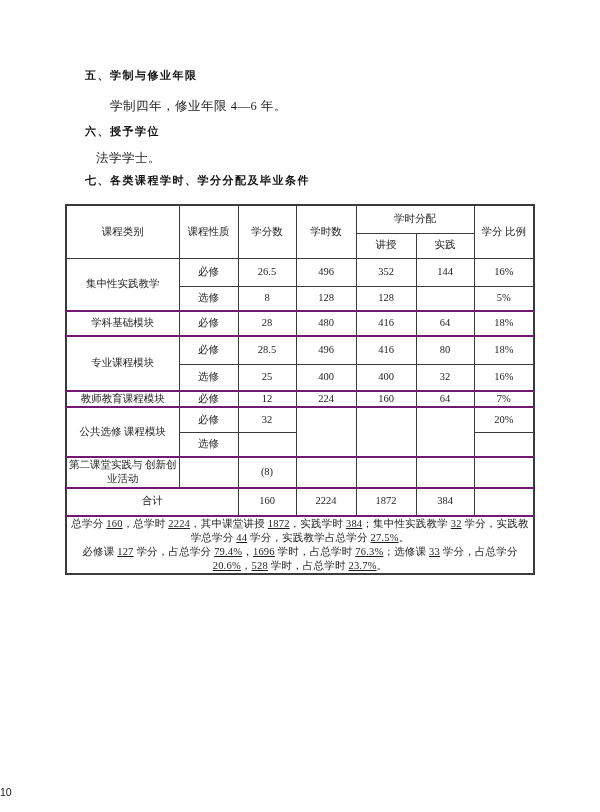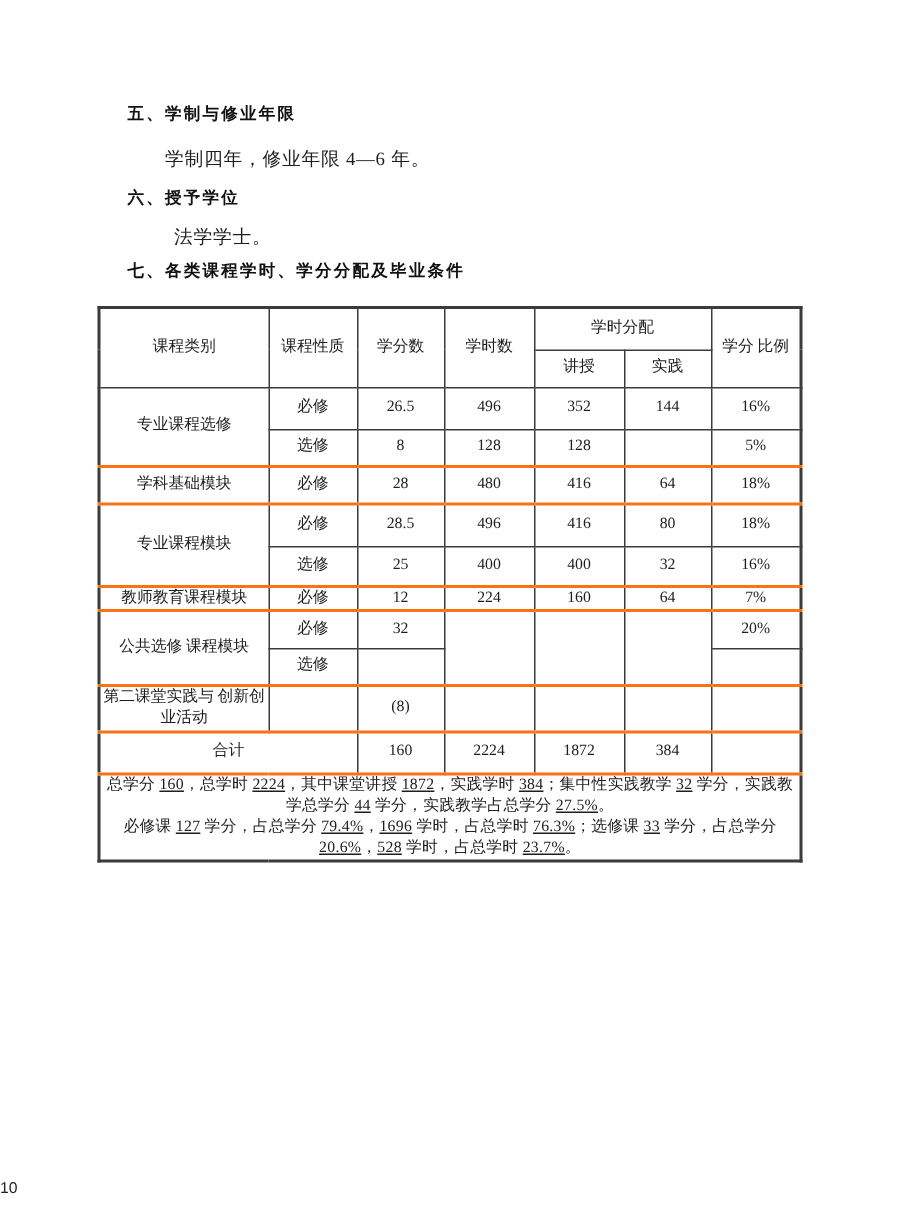--- a/index.html
+++ b/index.html
@@ -15,21 +15,21 @@
   }
   .subtext { font-size:12.5px; letter-spacing:0.5px; white-space:nowrap; }
   table.curriculum {
     border-collapse:collapse; table-layout:fixed; width:468px;
     border:2px solid #3b3b3b;
   }
   table.curriculum td {
     border:1px solid #3b3b3b; text-align:center; vertical-align:middle;
     font-size:10.5px; line-height:1.35; padding:0 1px; overflow:hidden;
   }
-  tr.group > td { border-top:2px solid #f97316; }
+  tr.group > td { border-top:2px solid #701a75; }
   td.footnote-cell {
     text-align:left; vertical-align:top; padding:2px 4px 1px 4px;
     font-size:9px; line-height:13px; letter-spacing:0.2px;
   }
   .u { text-decoration:underline; text-underline-offset:1px; }
   .para {
     text-align:justify; font-size:13px; line-height:23.5px; letter-spacing:0.3px;
     text-indent:27px; margin:0;
   }
   .page-num {
@@ -39,21 +39,21 @@
 </style>
 </head>
 <body>
 
 <div class="abs heading" style="left:85px; top:68px;">五、学制与修业年限</div>
 
 <div class="abs subtext" style="left:110px; top:98px;">学制四年，修业年限 4—6 年。</div>
 
 <div class="abs heading" style="left:85px; top:124px;">六、授予学位</div>
 
-<div class="abs subtext" style="left:116px; top:150px;font-family:Liberation Serif, serif;">法学学士。</div>
+<div class="abs subtext" style="left:96px; top:150px;font-family:Liberation Serif, serif;">法学学士。</div>
 
 <div class="abs heading" style="left:85px; top:173px;">七、各类课程学时、学分分配及毕业条件</div>
 
 <div class="abs" style="left:65px; top:204px;">
   <table class="curriculum">
     <colgroup>
       <col style="width:113px">
         <col style="width:59px">
         <col style="width:58px">
       <col style="width:60px">
@@ -70,21 +70,21 @@
       <td rowspan="2">学时数</td>
       <td colspan="2">学时分配</td>
       <td rowspan="2">学分 比例</td>
     </tr>
     <tr style="height:25px">
       <td>讲授</td>
       <td>实践</td>
     </tr>
 
     <tr style="height:28px">
-      <td rowspan="2">专业课程选修</td>
+      <td rowspan="2">集中性实践教学</td>
       <td>必修</td>
       <td>26.5</td>
       <td>496</td>
       <td>352</td>
       <td>144</td>
       <td>16%</td>
     </tr>
     <tr style="height:25px">
       <td>选修</td>
       <td>8</td>

